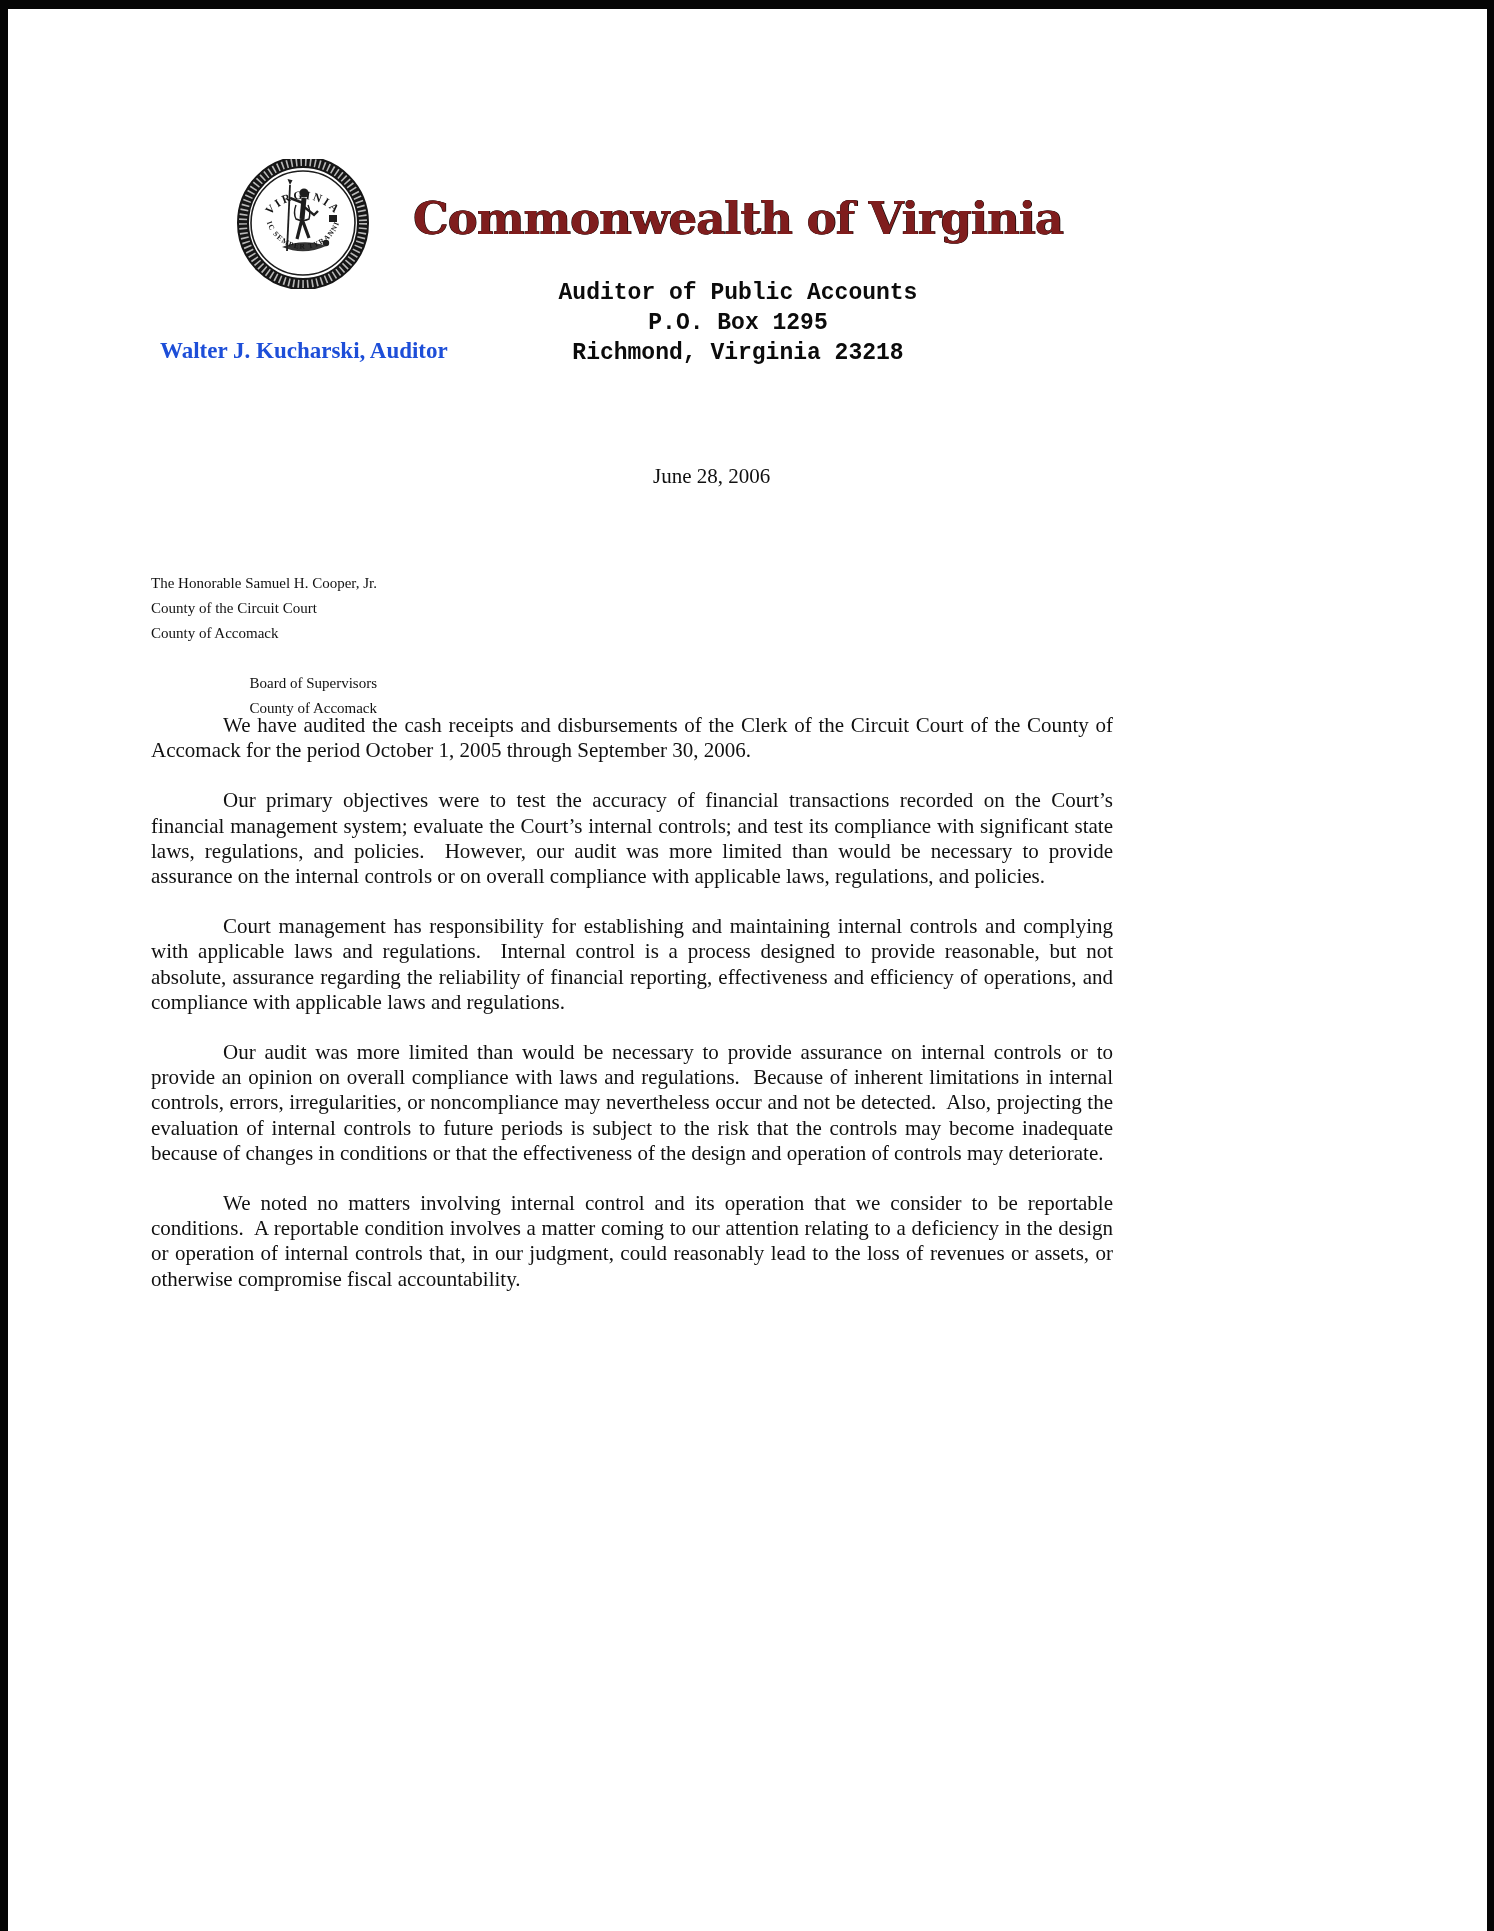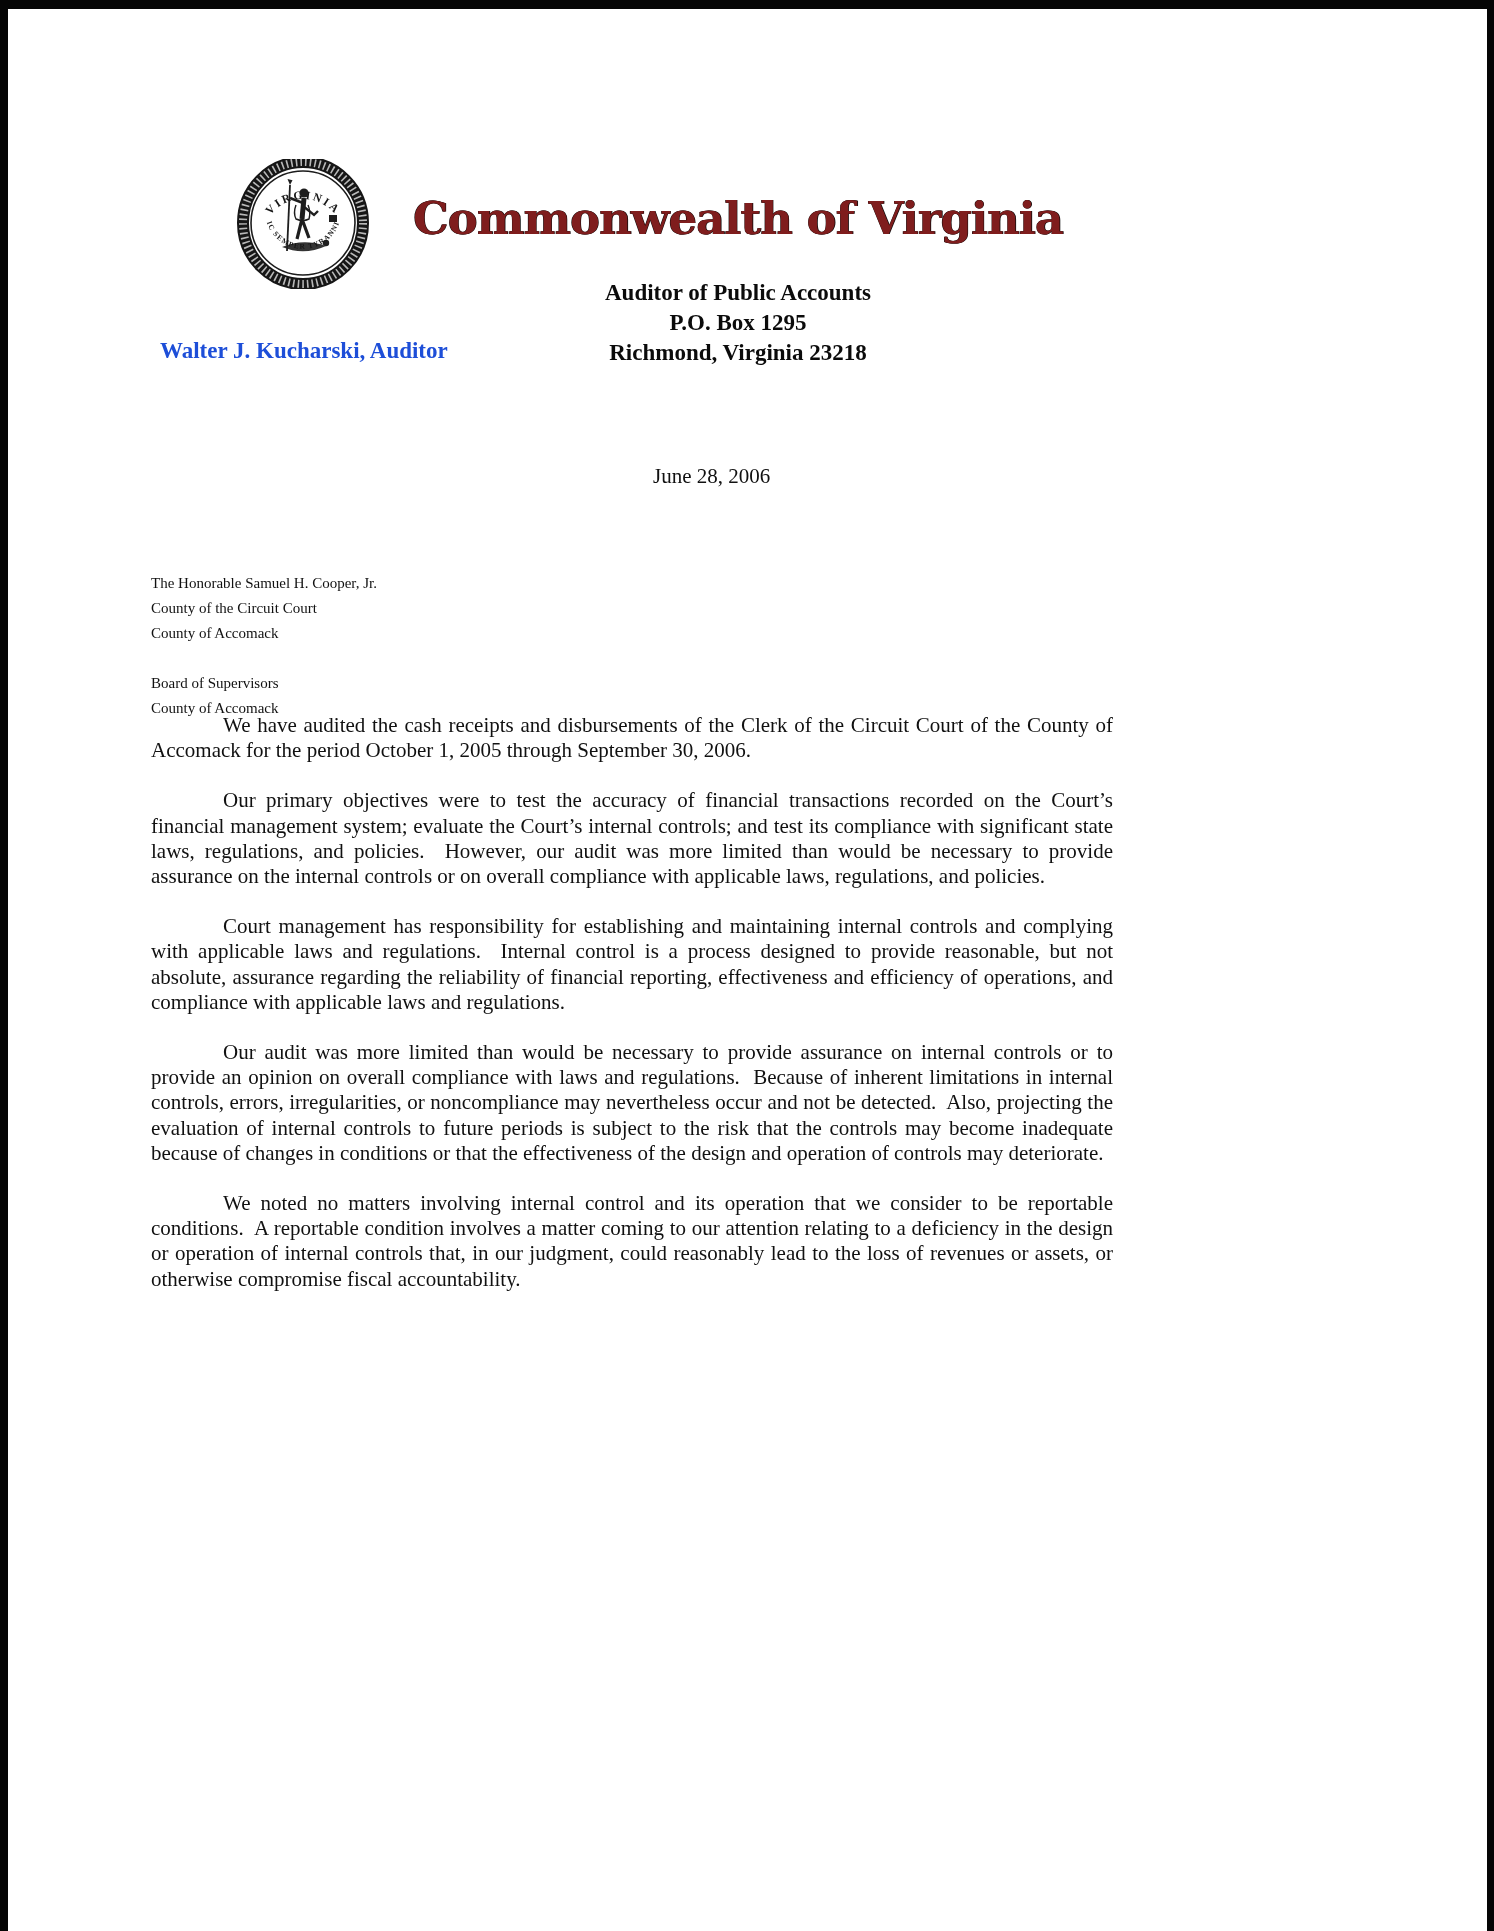--- a/index.html
+++ b/index.html
@@ -43,20 +43,21 @@
   .office-block {
     position: absolute;
     left: 365px;
     top: 269px;
     width: 730px;
     text-align: center;
     font-weight: 700;
     font-size: 23px;
     line-height: 30px;
     color: #0b0b0b;
+    font-family: Liberation Mono, monospace;
   }
   .auditor-name {
     position: absolute;
     left: 152px;
     top: 329px;
     font-weight: 700;
     font-size: 23px;
     color: #1d4ed8;
     white-space: nowrap;
   }
@@ -69,20 +70,21 @@
   }
   .recipients {
     position: absolute;
     left: 143px;
     top: 562px;
     font-size: 15px;
     line-height: 25px;
   }
   .recipients .group + .group {
     margin-top: 25px;
+    text-align: right;
   }
   .recipients div {
     white-space: nowrap;
   }
   .letter-body {
     position: absolute;
     left: 143px;
     top: 704px;
     width: 962px;
     font-size: 21px;

